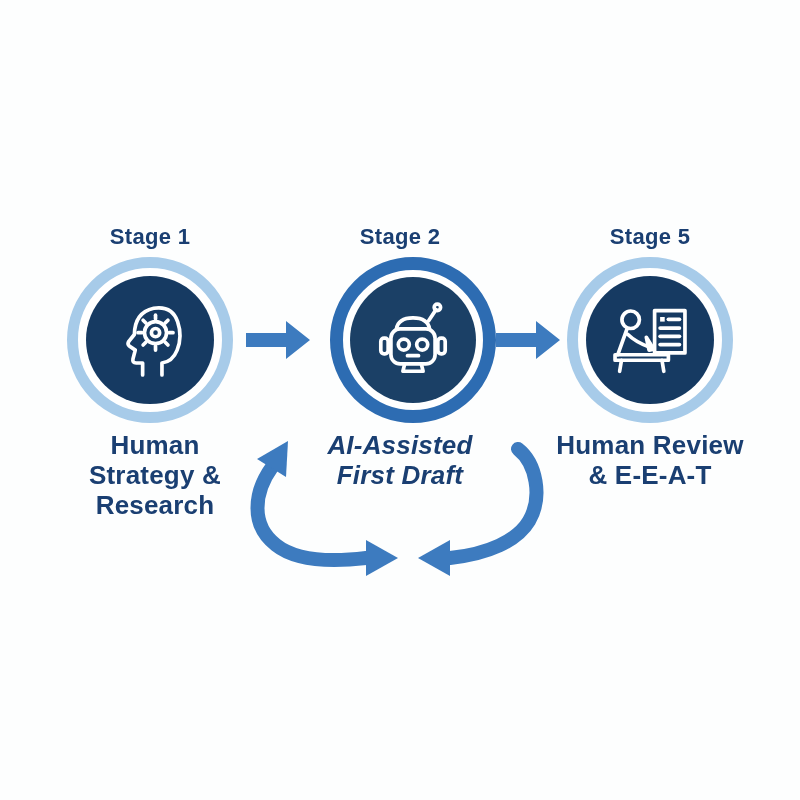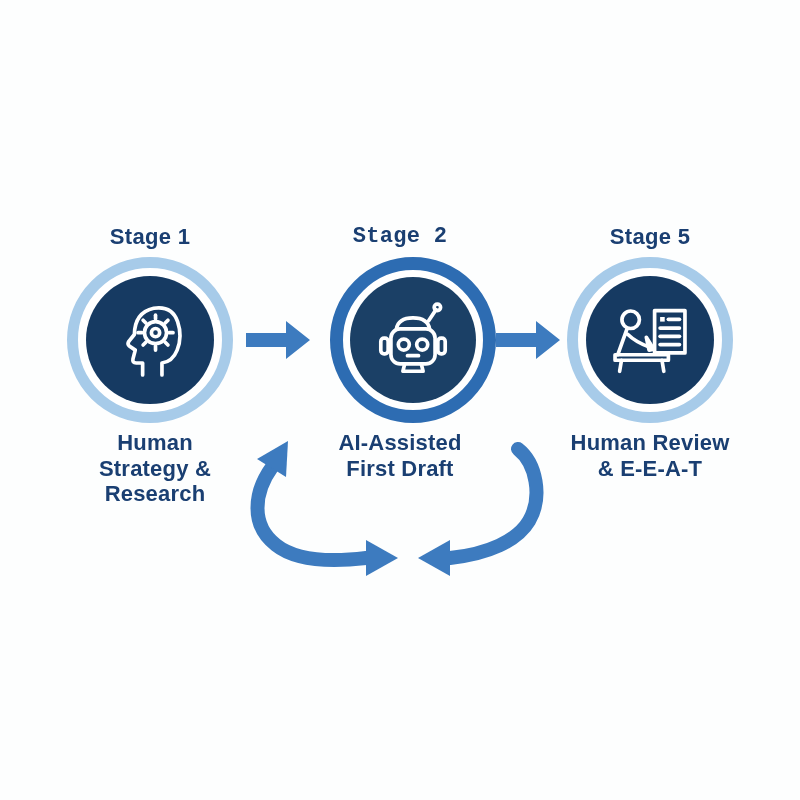--- a/index.html
+++ b/index.html
@@ -32,29 +32,29 @@
     width:128px;height:128px;border-radius:50%;
     background:#163a62;
     display:flex;align-items:center;justify-content:center;
   }
   .badge.ring-medium .inner-circle{width:126px;height:126px;background:#1b4066;}
   .inner-circle svg{width:92px;height:92px;}
 
   .stage-label{
     position:absolute;top:430px;width:260px;
     text-align:center;
-    font-size:22px;font-weight:bold;color:#1a3f72;
+    font-size:26px;font-weight:bold;color:#1a3f72;
     line-height:1.16;
     white-space:pre-line;
     letter-spacing:.2px;
   }
 
   
   .s1 .stage-title{left:50px;}  .s1 .badge{left:67px;}  .s1 .stage-label{left:25px;}
-  .s2 .stage-title{left:300px;font-family:Liberation Mono, monospace;} .s2 .badge{left:330px;} .s2 .stage-label{left:270px;}
+  .s2 .stage-title{left:300px;} .s2 .badge{left:330px;} .s2 .stage-label{left:270px;font-style:italic;}
   .s3 .stage-title{left:550px;} .s3 .badge{left:567px;} .s3 .stage-label{left:520px;}
 
   .arrow-layer{position:absolute;left:0;top:0;pointer-events:none;}
   .icon-stroke{fill:none;stroke:#ffffff;stroke-width:4;stroke-linecap:round;stroke-linejoin:round;}
 </style>
 </head>
 <body>
 
 <div class="canvas">
 

